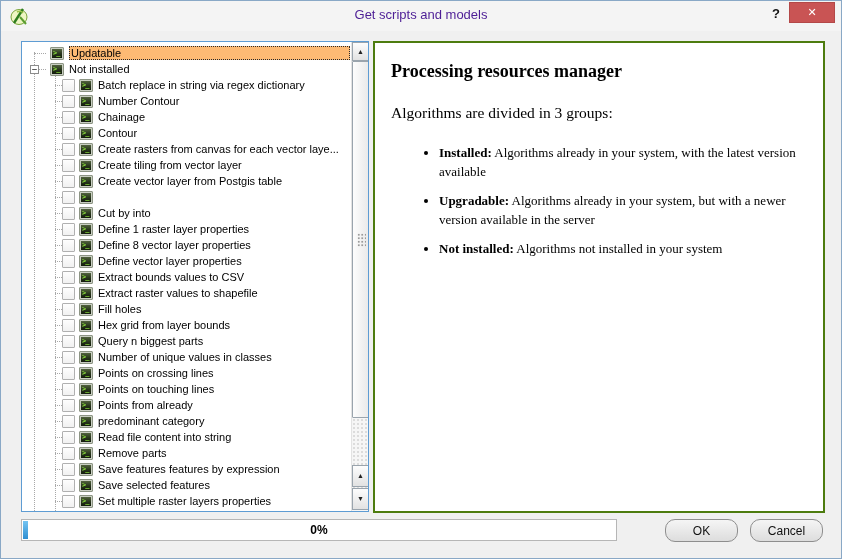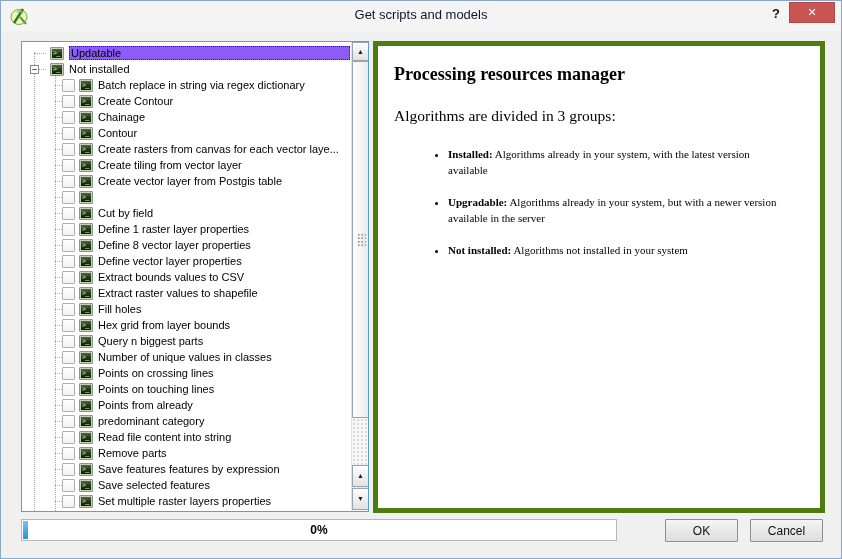--- a/index.html
+++ b/index.html
@@ -9,21 +9,21 @@
   .window {
     position: relative; width: 842px; height: 559px;
     background: #f0f0f0; border: 1px solid #89a8c6; overflow: hidden;
   }
 
   
   .titlebar { position: absolute; top: 0; left: 0; right: 0; height: 30px; background: #f4f4f4; }
   .app-icon { position: absolute; left: 8px; top: 5px; width: 20px; height: 20px; }
   .title-text {
     position: absolute; left: 0; right: 0; top: 6px; text-align: center;
-    font-size: 13px; color: #0f172a;
+    font-size: 13px; color: #4c1d95;
   }
   .help-btn {
     position: absolute; right: 56px; top: 4px; width: 18px; height: 18px;
     font-size: 13px; font-weight: bold; color: #111; text-align: center; line-height: 18px;
     background: transparent; border: none; cursor: pointer;
   }
   .close-btn {
     position: absolute; right: 6px; top: 1px; width: 46px; height: 21px;
     background: #c95454; border: 1px solid #b34848; color: #fff;
     font-size: 11px; line-height: 19px; text-align: center; cursor: pointer;
@@ -58,21 +58,21 @@
   .script-icon {
     flex: 0 0 auto; width: 14px; height: 13px; margin-left: 4px;
     background: linear-gradient(#5a6c44 0%, #25321a 55%, #0e1608 100%);
     border: 1px solid #8d9584; border-radius: 1px;
     color: #8be03c; font: bold 7px/11px "DejaVu Sans Mono", monospace;
     text-align: left; padding-left: 2px; letter-spacing: -1px;
     box-shadow: inset 0 0 0 1px #c9cec2; z-index: 2; overflow: hidden;
   }
   .tlabel { margin-left: 5px; }
   .tlabel.focused {
-    flex: 1 1 auto; border: 1px dotted #2a2a2a; background: #8b5cf6; padding: 0 1px; margin-right: 1px;
+    flex: 1 1 auto; border: 1px dotted #2a2a2a; background: #fdba74; padding: 0 1px; margin-right: 1px;
   }
 
   
   .scrollbar {
     position: absolute; top: 0; right: 0; bottom: 0; width: 17px;
     background: #f6f6f6;
     background-image: radial-gradient(#dcdcdc 1px, transparent 1px);
     background-size: 4px 4px; border-left: 1px solid #e3e3e3;
   }
   .sb-btn {
@@ -90,44 +90,44 @@
   }
   .sb-grip {
     position: absolute; left: 4px; top: 50%; margin-top: -7px; width: 9px; height: 14px;
     background-image: radial-gradient(#9a9a9a 1px, transparent 1.2px);
     background-size: 3.5px 3.5px;
   }
 
   
   .desc-panel {
     position: absolute; left: 372px; top: 40px; width: 452px; height: 472px;
-    background: #fff; border: 5px solid #4d7c0f; overflow: hidden;
+    background: #fff; border: 2px solid #4d7c0f; overflow: hidden;
     font-family: "Liberation Serif", "DejaVu Serif", serif; color: #000;
     padding: 14px 16px;
   }
   .desc-title { font-size: 18px; font-weight: bold; margin: 4px 0 20px 0; }
   .desc-panel p { font-size: 15.5px; line-height: 1.45; margin: 0 0 20px 0; max-width: 426px; }
   .desc-panel ul { margin: 0 0 0 22px; padding-left: 16px; max-width: 400px; }
-  .desc-panel li { font-size: 11px; line-height: 1.45; margin: 16px; }
+  .desc-panel li { font-size: 13px; line-height: 1.45; margin: 10px; }
   .desc-panel li b { font-weight: bold; }
 
   
   .progress-bar {
     position: absolute; left: 20px; top: 518px; width: 596px; height: 22px;
     background: #fff; border: 1px solid #b6b6b6;
   }
   .progress-chunk { position: absolute; left: 1px; top: 1px; bottom: 1px; width: 5px;
     background: linear-gradient(#74c4f2, #2f8fd2); }
   .progress-label {
     position: absolute; left: 0; right: 0; top: 3px; text-align: center;
     font-size: 12px; font-weight: bold; color: #000;
   }
   .btn {
     position: absolute; top: 518px; width: 73px; height: 23px;
-    background: linear-gradient(#f5f5f5, #dddddd); border: 1px solid #8e8e8e; border-radius: 1px;
+    background: linear-gradient(#f5f5f5, #dddddd); border: 1px solid #8e8e8e; border-radius: 10px;
     font-size: 12px; color: #111; text-align: center; cursor: pointer;
     font-family: "Liberation Sans", sans-serif;
   }
   .btn-ok { left: 664px; }
   .btn-cancel { left: 749px; }
 </style>
 </head>
 <body>
 
 <div class="window">
@@ -166,21 +166,21 @@
           <span class="hstub" style="width: 7px;"></span>
           <span class="checkbox"></span>
           <span class="script-icon">&gt;_</span>
           <span class="tlabel">Batch replace in string via regex dictionary</span>
         </div>
         <div class="trow">
           <span class="spacer" style="width: 33px;"></span>
           <span class="hstub" style="width: 7px;"></span>
           <span class="checkbox"></span>
           <span class="script-icon">&gt;_</span>
-          <span class="tlabel">Create Contour</span>
+          <span class="tlabel">Number Contour</span>
         </div>
         <div class="trow">
           <span class="spacer" style="width: 33px;"></span>
           <span class="hstub" style="width: 7px;"></span>
           <span class="checkbox"></span>
           <span class="script-icon">&gt;_</span>
           <span class="tlabel">Chainage</span>
         </div>
         <div class="trow">
           <span class="spacer" style="width: 33px;"></span>
@@ -214,21 +214,21 @@
           <span class="spacer" style="width: 33px;"></span>
           <span class="hstub" style="width: 7px;"></span>
           <span class="checkbox"></span>
           <span class="script-icon">&gt;_</span>
         </div>
         <div class="trow">
           <span class="spacer" style="width: 33px;"></span>
           <span class="hstub" style="width: 7px;"></span>
           <span class="checkbox"></span>
           <span class="script-icon">&gt;_</span>
-          <span class="tlabel">Cut by field</span>
+          <span class="tlabel">Cut by into</span>
         </div>
         <div class="trow">
           <span class="spacer" style="width: 33px;"></span>
           <span class="hstub" style="width: 7px;"></span>
           <span class="checkbox"></span>
           <span class="script-icon">&gt;_</span>
           <span class="tlabel">Define 1 raster layer properties</span>
         </div>
         <div class="trow">
           <span class="spacer" style="width: 33px;"></span>

